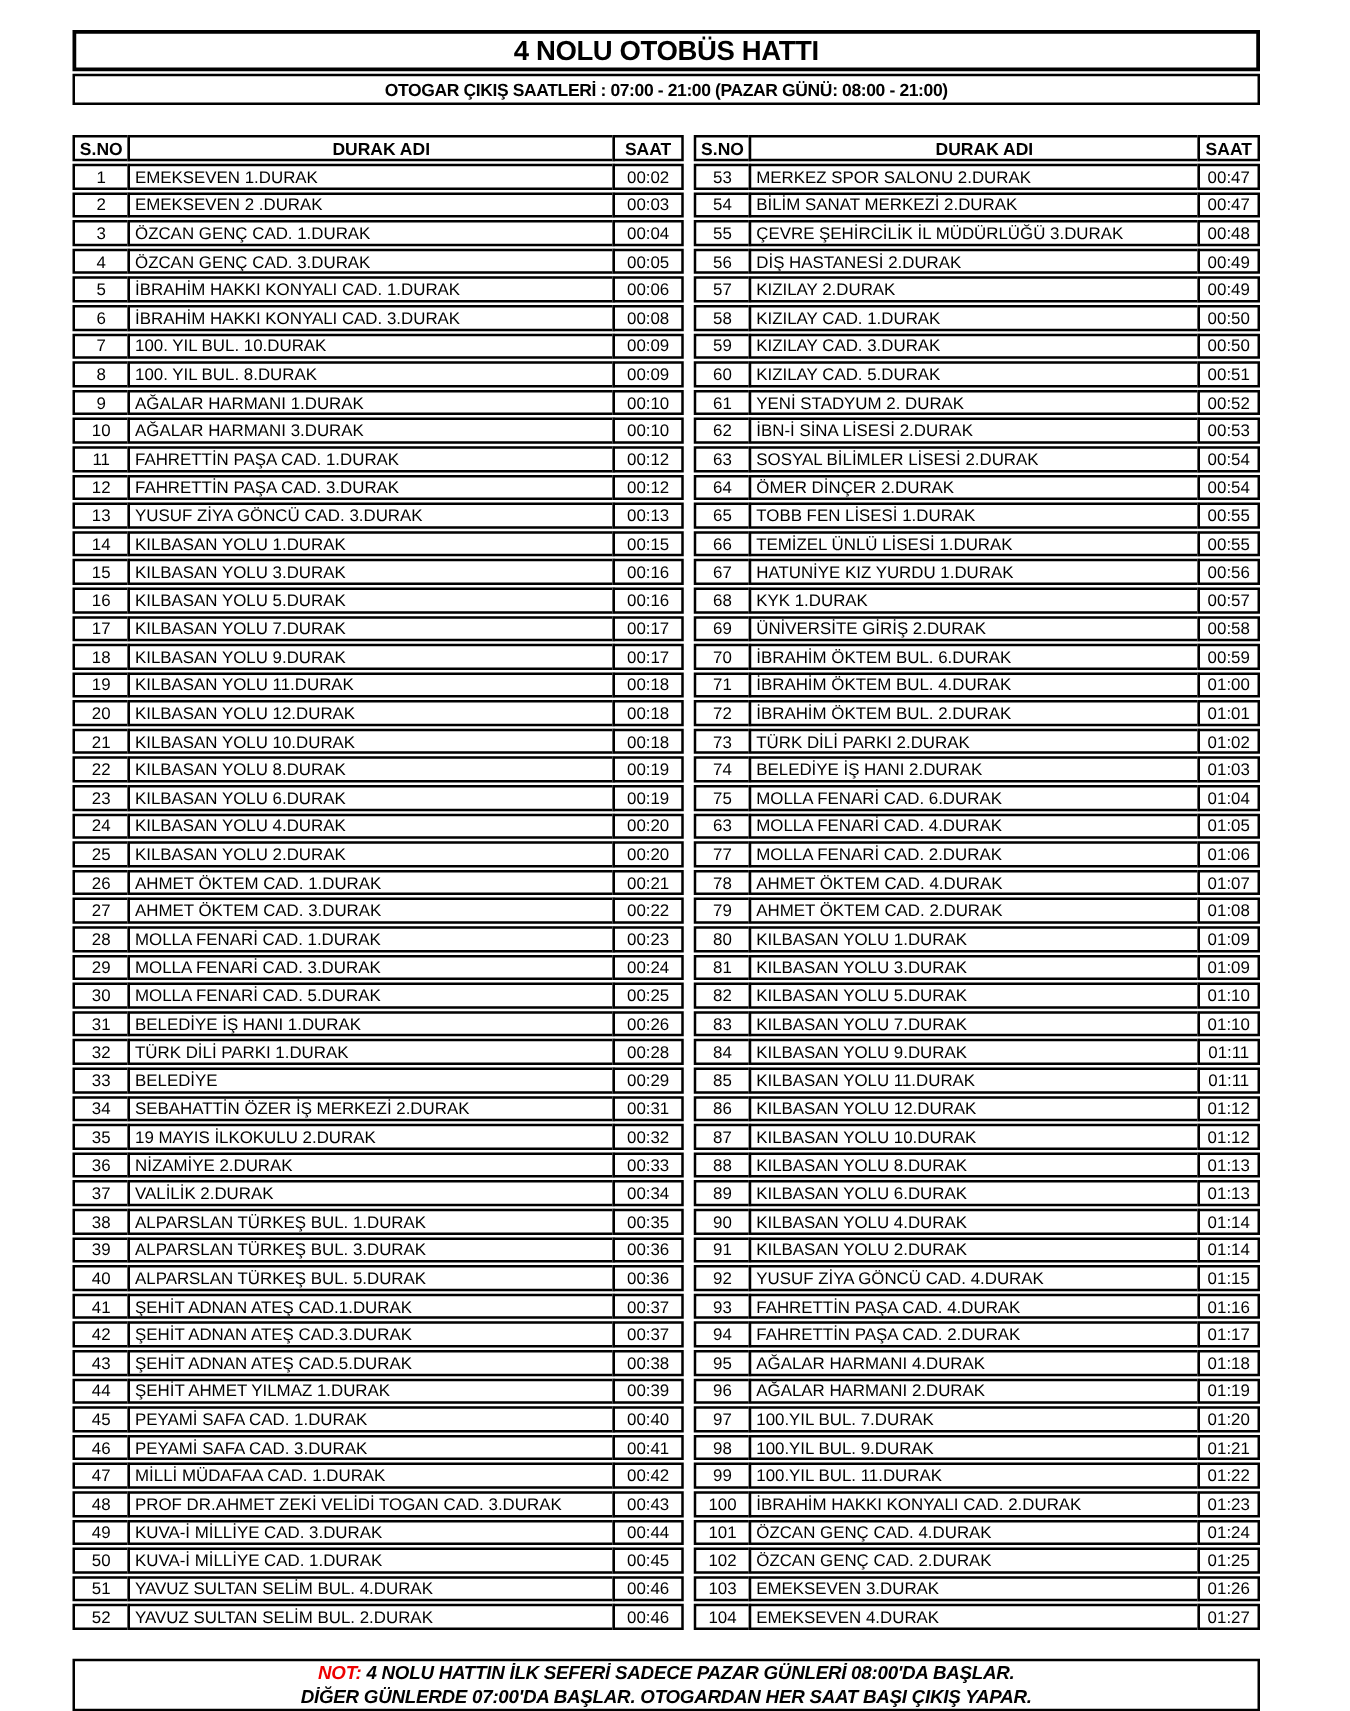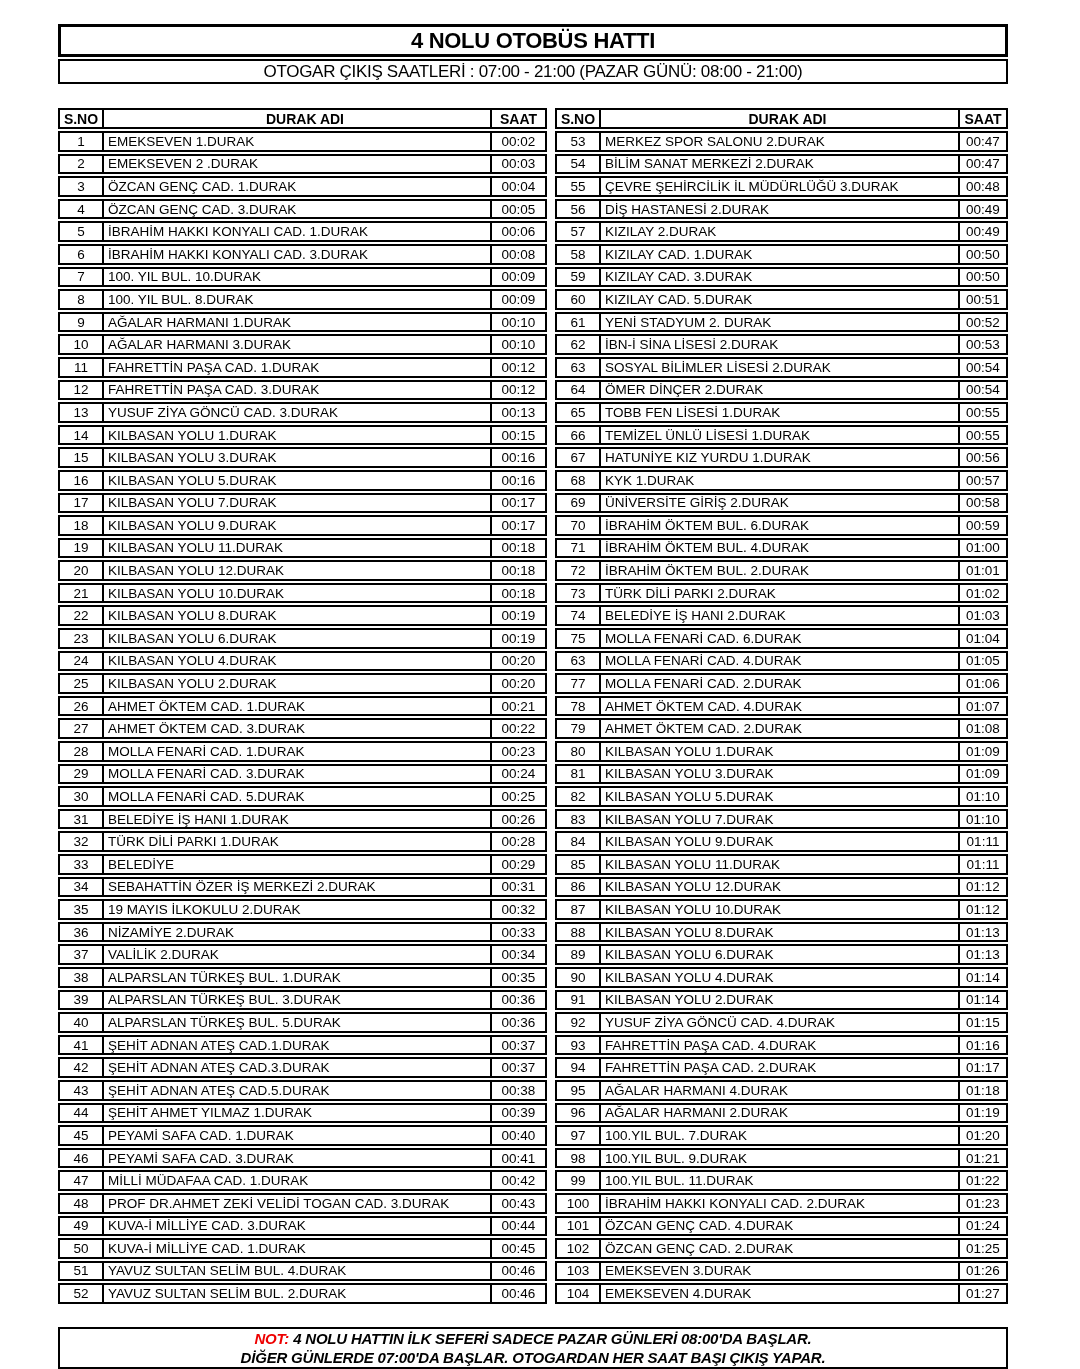--- a/index.html
+++ b/index.html
@@ -23,21 +23,21 @@
     height: 33px;
     margin-bottom: 2px;
     display: flex; align-items: center; justify-content: center;
     font-size: 22px; font-weight: bold; letter-spacing: -0.3px;
   }
   .subtitle-box {
     border: 2px solid #000;
     height: 25px;
     margin-bottom: 2px;
     display: flex; align-items: center; justify-content: center;
-    font-size: 17px; font-weight: normal; letter-spacing: -0.3px;
+    font-size: 14px; font-weight: bold; letter-spacing: -0.3px;
   }
 
   .tables { display: flex; gap: 8px; margin-top: 24px; }
   .ttable-left  { width: 489px; }
   .ttable-right { width: 453px; }
 
   .trow { display: flex; height: 20.6px; margin-bottom: 2px; }
   .thead-row { height: 21px; }
   .cell {
     border: 2px solid #000;

